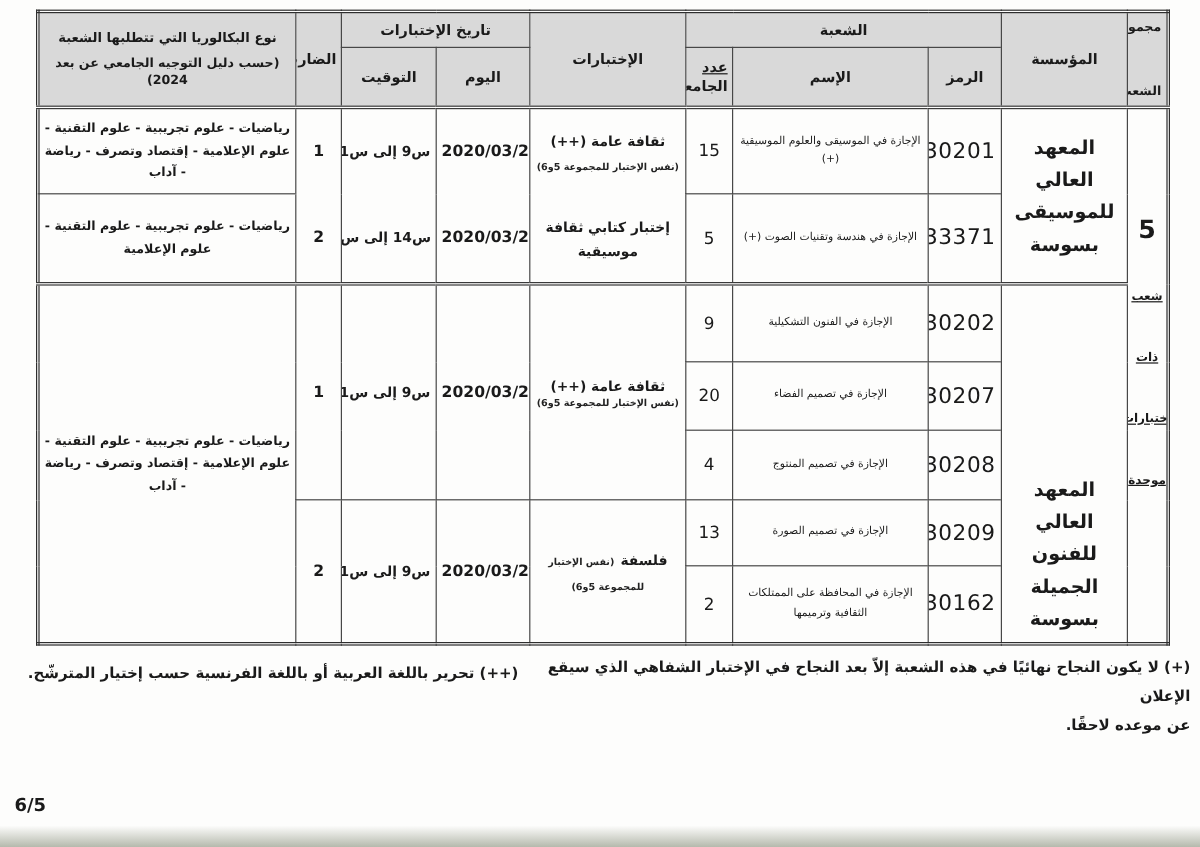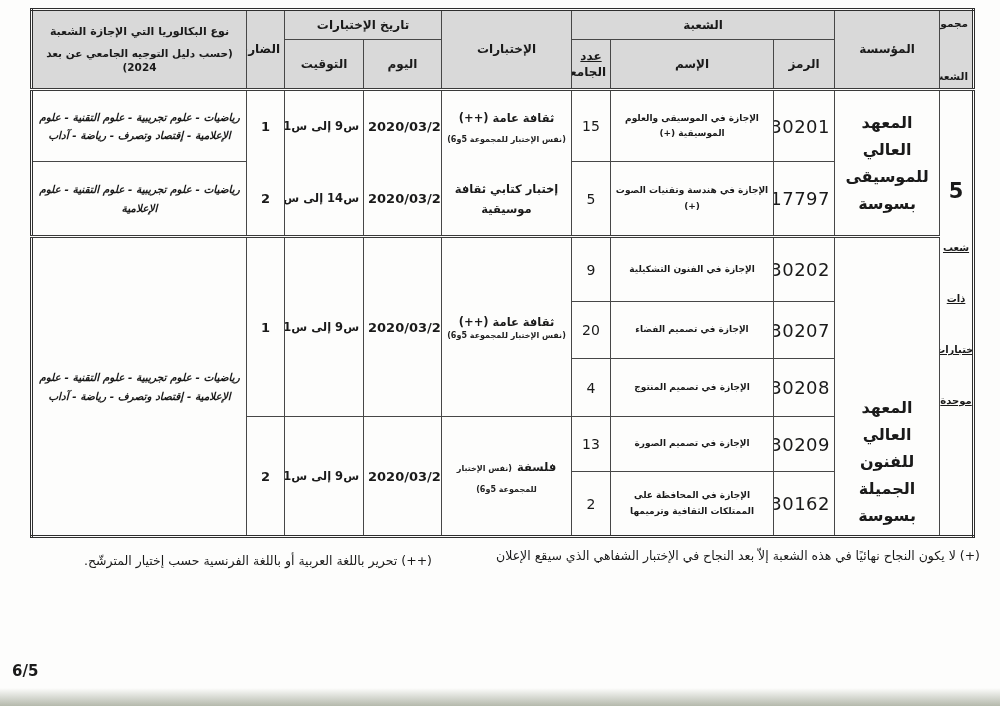--- a/index.html
+++ b/index.html
@@ -33,35 +33,35 @@
   .group-stack{height:100%;display:flex;flex-direction:column;align-items:center;padding-top:88px;gap:40px;box-sizing:border-box;}
   .group-num{font-weight:bold;font-size:21px;line-height:1;}
   .group-word{font-weight:bold;font-size:10px;white-space:nowrap;text-decoration:underline;}
   .group-head{display:flex;flex-direction:column;justify-content:space-between;height:68px;font-size:10.5px;}
 
   .inst{font-weight:bold;font-size:16px;line-height:1.7;}
   .inst-low{vertical-align:top;}
   .inst-low .inst{margin-top:150px;}
 
   .code{font-size:18px;font-weight:500;letter-spacing:.5px;font-family:"DejaVu Sans",sans-serif;}
-  .bname{font-weight:bold;font-size:9px;line-height:1.7;}
+  .bname{font-weight:normal;font-size:9px;line-height:1.7;}
   .places{font-weight:normal;font-size:14px;}
   .exam-title{font-weight:bold;font-size:11.5px;line-height:1.5;}
   .exam-note{font-weight:bold;font-size:8px;color:#222;}
   .day{font-weight:bold;font-size:13px;direction:ltr;}
   .time{font-weight:bold;font-size:11.5px;white-space:nowrap;}
   .coef{font-weight:bold;font-size:13px;}
-  .bacc{font-weight:bold;font-size:10.5px;line-height:1.75;font-style:italic;}
+  .bacc{font-weight:bold;font-size:10.5px;line-height:1.75;}
   .bacc-low{vertical-align:top;}
   .bacc-head1{font-size:11px;}
   .bacc-head2{font-size:10.5px;margin-top:6px;}
-  .places-head .u{text-decoration:underline;}
-
-  .footnote{position:absolute;font-weight:normal;font-size:12.5px;line-height:1.9;direction:rtl;}
-  .fn-plus{top:544px;right:20px;width:556px;text-align:right;}
+  .places-head .u{text-decoration:underline;text-align:right;}
+
+  .footnote{position:absolute;font-weight:bold;font-size:12.5px;line-height:1.9;direction:rtl;}
+  .fn-plus{top:544px;right:8px;width:556px;text-align:right;}
   .fn-plus .l2{text-align:right;margin-left:355px;}
   .fn-pp{top:549px;left:6px;width:426px;text-align:right;}
   .page-num{position:absolute;left:12px;top:662px;font-weight:bold;font-size:15px;direction:ltr;}
   .scan-band{position:absolute;left:0;right:0;bottom:0;height:18px;
     background:linear-gradient(to bottom, rgba(178,182,170,0) 0%, rgba(168,173,158,.85) 100%);}
 </style>
 </head>
 <body>
 
 <div class="sheet">
@@ -87,21 +87,21 @@
             <span>مجموعة</span>
             <span>الشعب</span>
           </div>
         </th>
         <th rowspan="2" class="hb dbl-l">المؤسسة</th>
         <th colspan="3" class="dbl-l">الشعبة</th>
         <th rowspan="2" class="hb dbl-l">الإختبارات</th>
         <th colspan="2" class="dbl-l">تاريخ الإختبارات</th>
         <th rowspan="2" class="hb dbl-l">الضارب</th>
         <th rowspan="2" class="hb dbl-l">
-          <div class="bacc-head1">نوع البكالوريا التي الإجازة الشعبة</div>
+          <div class="bacc-head1">نوع البكالوريا التي تتطلبها الشعبة</div>
           <div class="bacc-head2">(حسب دليل التوجيه الجامعي عن بعد 2024)</div>
         </th>
       </tr>
       <tr style="height:50px">
         <th class="hb dbl-l">الرمز</th>
         <th class="hb">الإسم</th>
         <th class="hb places-head">
           <div class="u">عدد</div>
           <div>الجامعي</div>
         </th>
@@ -132,21 +132,21 @@
           <span class="exam-title">ثقافة عامة (++)</span>
           <span class="exam-note">(نفس الإختبار للمجموعة 5و6)</span>
         </td>
         <td class="day hide-b">2020/03/23</td>
         <td class="time dbl-l hide-b">س9 إلى س11</td>
         <td class="coef dbl-l hide-b">1</td>
         <td class="bacc">رياضيات - علوم تجريبية - علوم التقنية - علوم الإعلامية - إقتصاد وتصرف - رياضة - آداب</td>
       </tr>
 
       <tr style="height:75px">
-        <td class="code dbl-l">17797</td>
+        <td class="code dbl-l">33371</td>
         <td class="bname">الإجازة في هندسة وتقنيات الصوت (+)</td>
         <td class="places">5</td>
         <td class="dbl-l hide-t">
           <span class="exam-title">إختبار كتابي ثقافة موسيقية</span>
         </td>
         <td class="day hide-t">2020/03/23</td>
         <td class="time dbl-l hide-t">س14 إلى س15</td>
         <td class="coef dbl-l hide-t">2</td>
         <td class="bacc">رياضيات - علوم تجريبية - علوم التقنية - علوم الإعلامية</td>
       </tr>
@@ -196,20 +196,21 @@
       <tr style="height:65px">
         <td class="code dbl-l">30162</td>
         <td class="bname">الإجازة في المحافظة على الممتلكات الثقافية وترميمها</td>
         <td class="places">2</td>
       </tr>
     </tbody>
   </table>
 
   <div class="footnote fn-plus">
     <div>(+)  لا يكون النجاح نهائيًا في هذه الشعبة إلاّ بعد النجاح في الإختبار الشفاهي الذي سيقع الإعلان</div>
+    <div class="l2">عن موعده لاحقًا.</div>
   </div>
 
   <div class="footnote fn-pp">(++)  تحرير باللغة العربية أو باللغة الفرنسية حسب إختيار المترشّح.</div>
 
   <div class="page-num">6/5</div>
 
   <div class="scan-band"></div>
 </div>
 
 </body></html>

